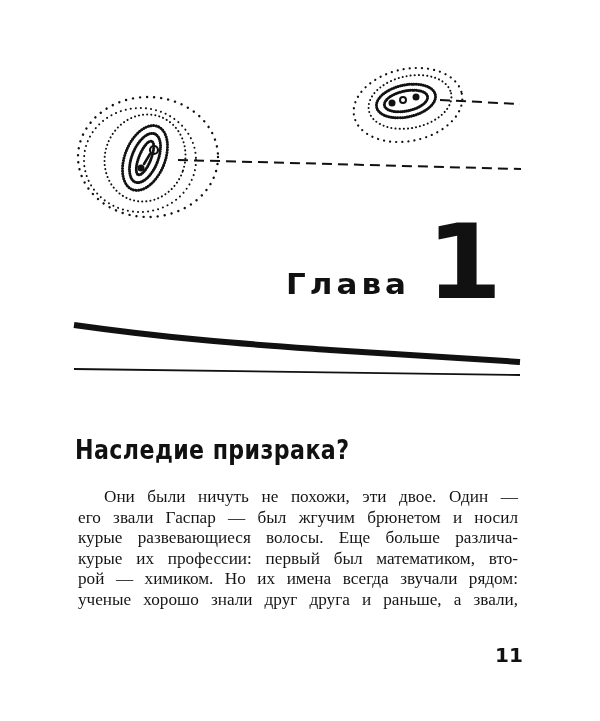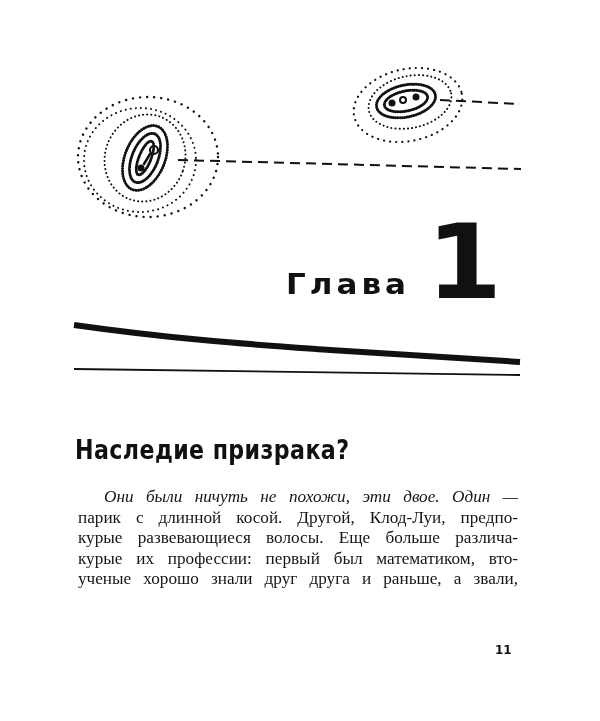--- a/index.html
+++ b/index.html
@@ -4,22 +4,22 @@
   <style>
     html, body { margin: 0; padding: 0; background: #ffffff; }
     body { width: 600px; height: 721px; position: relative; overflow: hidden; font-family: "Liberation Serif", serif; color: #111; }
     .illustration { position: absolute; left: 0; top: 0; width: 600px; height: 250px; }
     .chapter-label { position: absolute; left: 286px; top: 266px; font-family: "DejaVu Sans", sans-serif; font-weight: bold; font-size: 31px; letter-spacing: 4px; color: #111; transform: scaleY(0.92); }
     .chapter-number { position: absolute; left: 428px; top: 210px; font-family: "DejaVu Sans", sans-serif; font-weight: bold; font-size: 104px; line-height: 104px; color: #111; transform: scaleX(1.05); }
     .rules { position: absolute; left: 0; top: 300px; width: 600px; height: 90px; }
     .section-title { position: absolute; left: 75px; top: 434px; font-family: "DejaVu Sans", sans-serif; font-weight: bold; font-size: 27px; color: #111; transform: scaleX(0.82); transform-origin: left center; letter-spacing: 0.5px; white-space: nowrap; }
     .body-text { position: absolute; left: 78px; top: 487px; width: 440px; font-size: 17.2px; line-height: 20.5px; text-align: justify; color: #151515; }
     .body-text .line { display: block; text-align: justify; text-align-last: justify; white-space: nowrap; }
-    .body-text .line.first { text-indent: 26px; font-style: italic; }
-    .page-number { position: absolute; left: 495px; top: 643px; font-family: "DejaVu Sans", sans-serif; font-weight: bold; font-size: 12px; color: #111; }
+    .body-text .line.first { text-indent: 26px; }
+    .page-number { position: absolute; left: 495px; top: 643px; font-family: "DejaVu Sans", sans-serif; font-weight: bold; font-size: 20px; color: #111; }
   </style>
 </head>
 <body>
 
 <svg class="illustration" viewBox="0 0 600 250" xmlns="http://www.w3.org/2000/svg">
   <g fill="none" stroke="#111" stroke-linecap="round">
 
     <ellipse cx="148" cy="157" rx="70" ry="60" stroke-width="2.4" stroke-dasharray="0.1 7"></ellipse>
     <ellipse cx="140" cy="160" rx="56" ry="52" stroke-width="2" stroke-dasharray="0.1 5"></ellipse>
     <ellipse cx="145" cy="158" rx="40" ry="44" stroke-width="2" stroke-dasharray="0.1 4" transform="rotate(20 145 158)"></ellipse>
@@ -50,19 +50,20 @@
 
 <svg class="rules" viewBox="0 300 600 90" xmlns="http://www.w3.org/2000/svg">
   <path d="M74 325 C 180 340, 260 345, 330 350 C 400 355, 460 358, 520 362" stroke="#111" stroke-width="6" fill="none"></path>
   <path d="M74 369 L520 375" stroke="#111" stroke-width="1.8" fill="none"></path>
 </svg>
 
 <div class="section-title">Наследие призрака?</div>
 
 <div class="body-text">
   <span class="line first">Они были ничуть не похожи, эти двое. Один —</span>
-  <span class="line">парик с длинной косой. Другой, Клод-Луи, предпо-</span>
+  <span class="line">его звали Гаспар — был жгучим брюнетом и носил</span>
   <span class="line">курые развевающиеся волосы. Еще больше различа-</span>
   <span class="line">курые их профессии: первый был математиком, вто-</span>
+  <span class="line">рой — химиком. Но их имена всегда звучали рядом:</span>
   <span class="line">ученые хорошо знали друг друга и раньше, а звали,</span>
 </div>
 
 <div class="page-number">11</div>
 
 </body></html>

